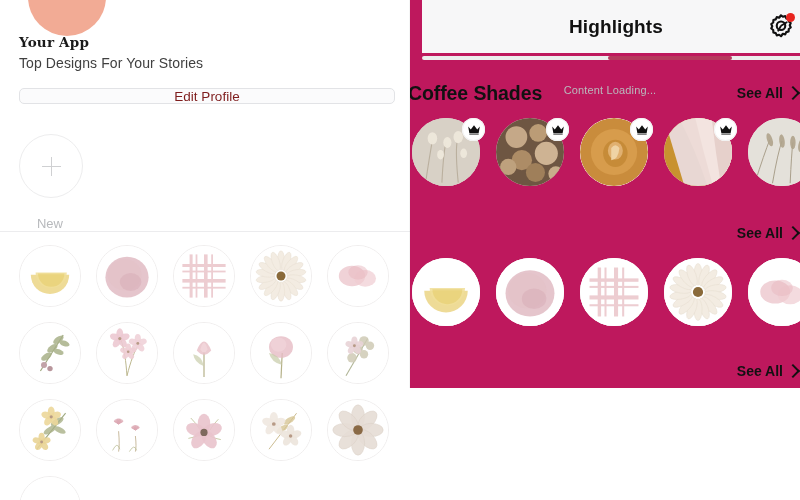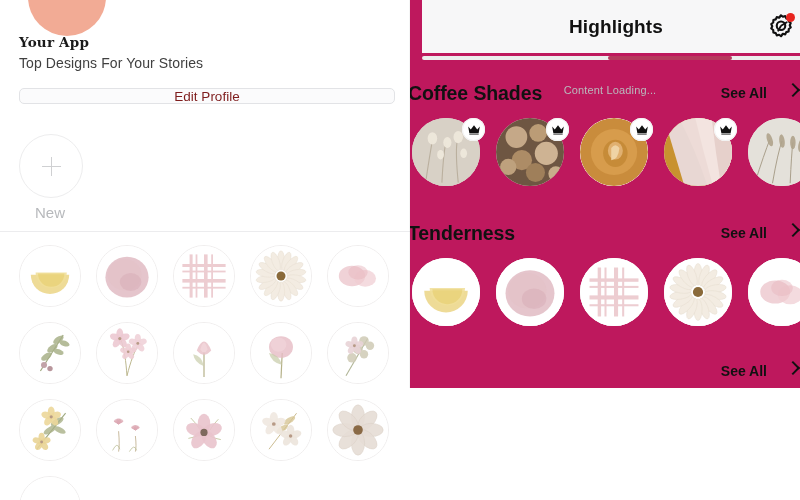--- a/index.html
+++ b/index.html
@@ -40,22 +40,22 @@
     border:1px solid #ededee;background:#fff;cursor:pointer;
     display:flex;align-items:center;justify-content:center;
   }
   #new-story .plus{position:relative;width:19px;height:19px;}
   #new-story .plus:before,#new-story .plus:after{
     content:"";position:absolute;background:#cfd0d2;
   }
   #new-story .plus:before{left:0;top:9px;width:19px;height:1.4px;}
   #new-story .plus:after{left:9px;top:0;width:1.4px;height:19px;}
   #new-label{
-    position:absolute;left:19px;top:204px;width:62px;text-align:center;
-    font-size:15px;color:#b7b9bc;
+    position:absolute;left:19px;top:216px;width:62px;text-align:center;
+    font-size:13px;color:#b7b9bc;
   }
   #left-divider{position:absolute;left:0;top:231px;width:420px;height:1px;background:#ececee;}
 
   
   #sticker-grid{position:absolute;left:0;top:245px;width:420px;height:255px;}
   .sticker-row{position:absolute;left:0;width:420px;height:72px;}
   .sticker{
     position:absolute;width:62px;height:62px;border-radius:50%;
     border:1px solid #f0eeee;background:#fff;overflow:hidden;cursor:pointer;
     box-sizing:border-box;
@@ -97,21 +97,21 @@
   .section{position:absolute;left:0;width:400px;}
   .sec-head{position:relative;height:30px;}
   .sec-title{
     position:absolute;left:-2px;top:0;
     font-size:19.5px;font-weight:bold;color:#111;letter-spacing:-.1px;
     white-space:nowrap;
   }
   .see-all{
     position:absolute;right:12px;top:3px;
     font-size:14px;font-weight:bold;color:#111;cursor:pointer;
-    display:flex;align-items:flex-start;gap:21px;
+    display:flex;align-items:center;gap:5px;
   }
   .chev{display:inline-block;width:8px;height:8px;
     border-right:2.2px solid #111;border-top:2.2px solid #111;
     transform:rotate(45deg);position:relative;top:0px;}
 
   .thumb-row{position:relative;height:76px;margin-top:6px;}
   .thumb{
     position:absolute;top:0;width:68px;height:68px;border-radius:50%;
     overflow:hidden;cursor:pointer;background:#f6eeea;
   }
@@ -533,21 +533,20 @@
                   <ellipse cx="50" cy="34" rx="4" ry="10" transform="rotate(-8 50 34)"></ellipse>
                   <ellipse cx="66" cy="36" rx="4" ry="10"></ellipse>
                   <ellipse cx="78" cy="40" rx="4" ry="10" transform="rotate(10 78 40)"></ellipse>
                 </g>
               </svg>
             </div>
           </div>
         </div>
         <div class="section" style="top: 222px;">
           <div class="sec-head">
-            <div class="sec-title">Tenderness</div>
             <div class="see-all">
               <span>See All</span>
               <span class="chev"></span>
             </div>
           </div>
           <div class="thumb-row">
             <div class="thumb thumb-soft" style="left: 2px;">
               <svg viewBox="0 0 100 100" preserveAspectRatio="xMidYMid slice">
                 <rect width="100" height="100" fill="#fff"></rect>
                 <path d="M18 48 h64 a32 32 0 0 1 -64 0z" fill="#e8cf74" opacity=".75"></path>

